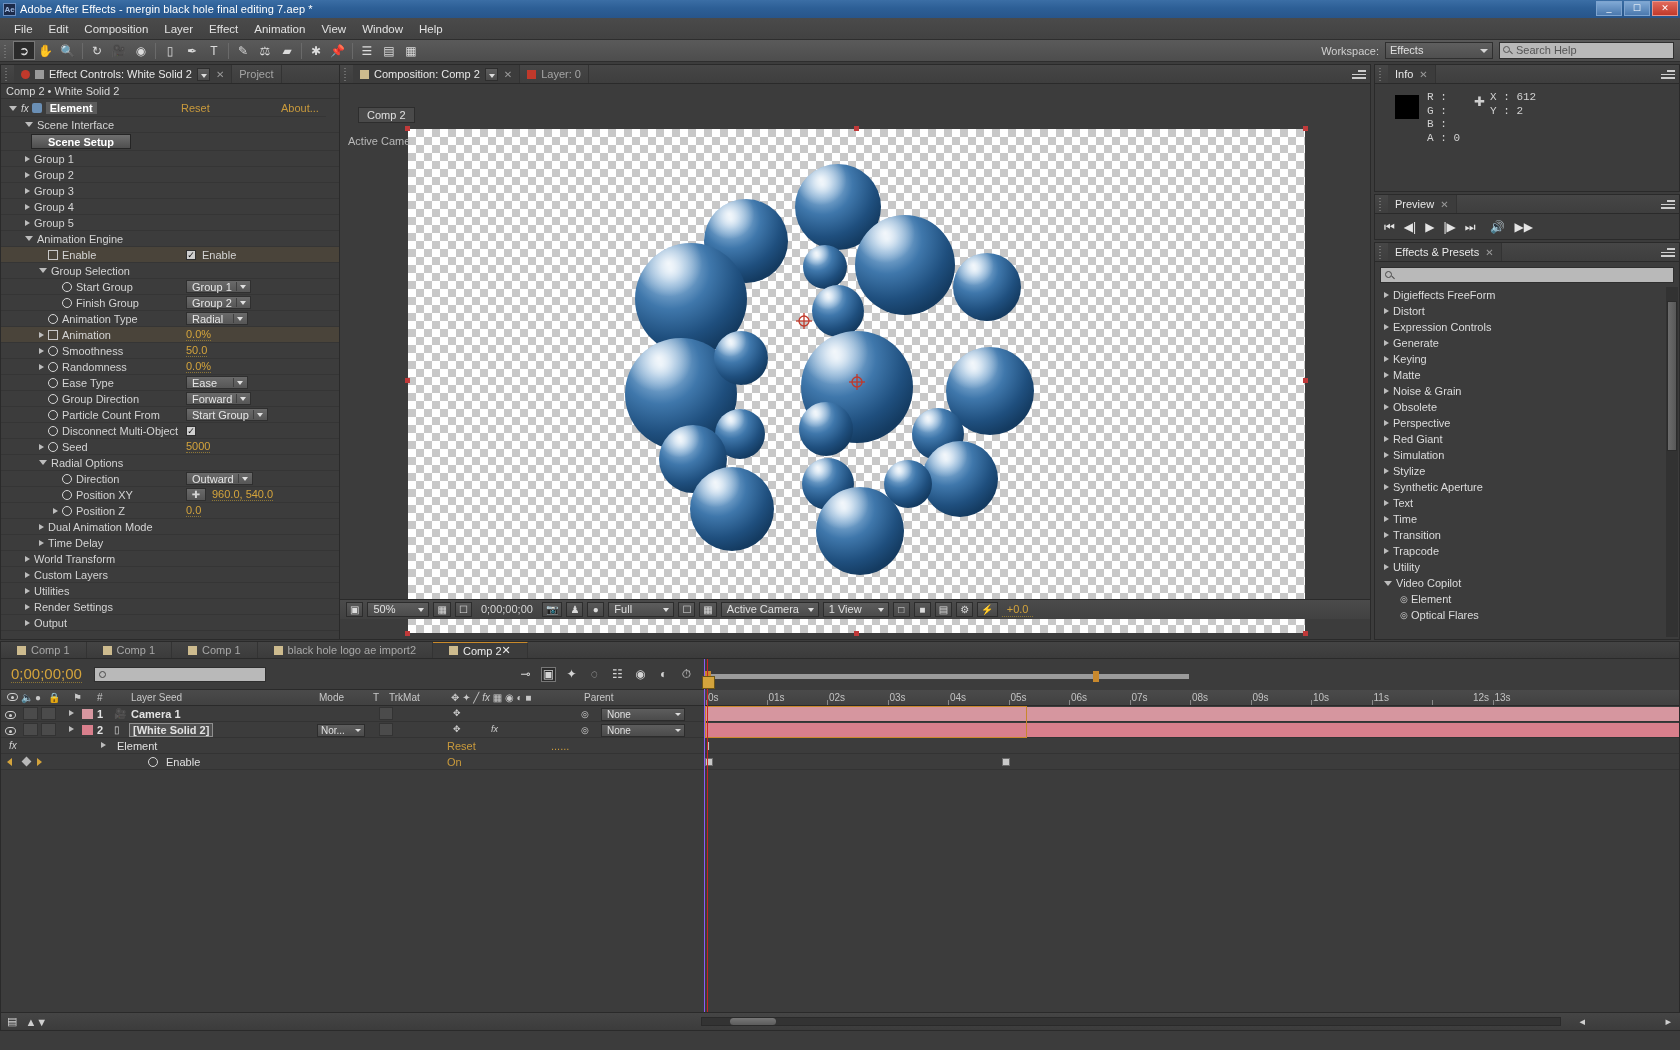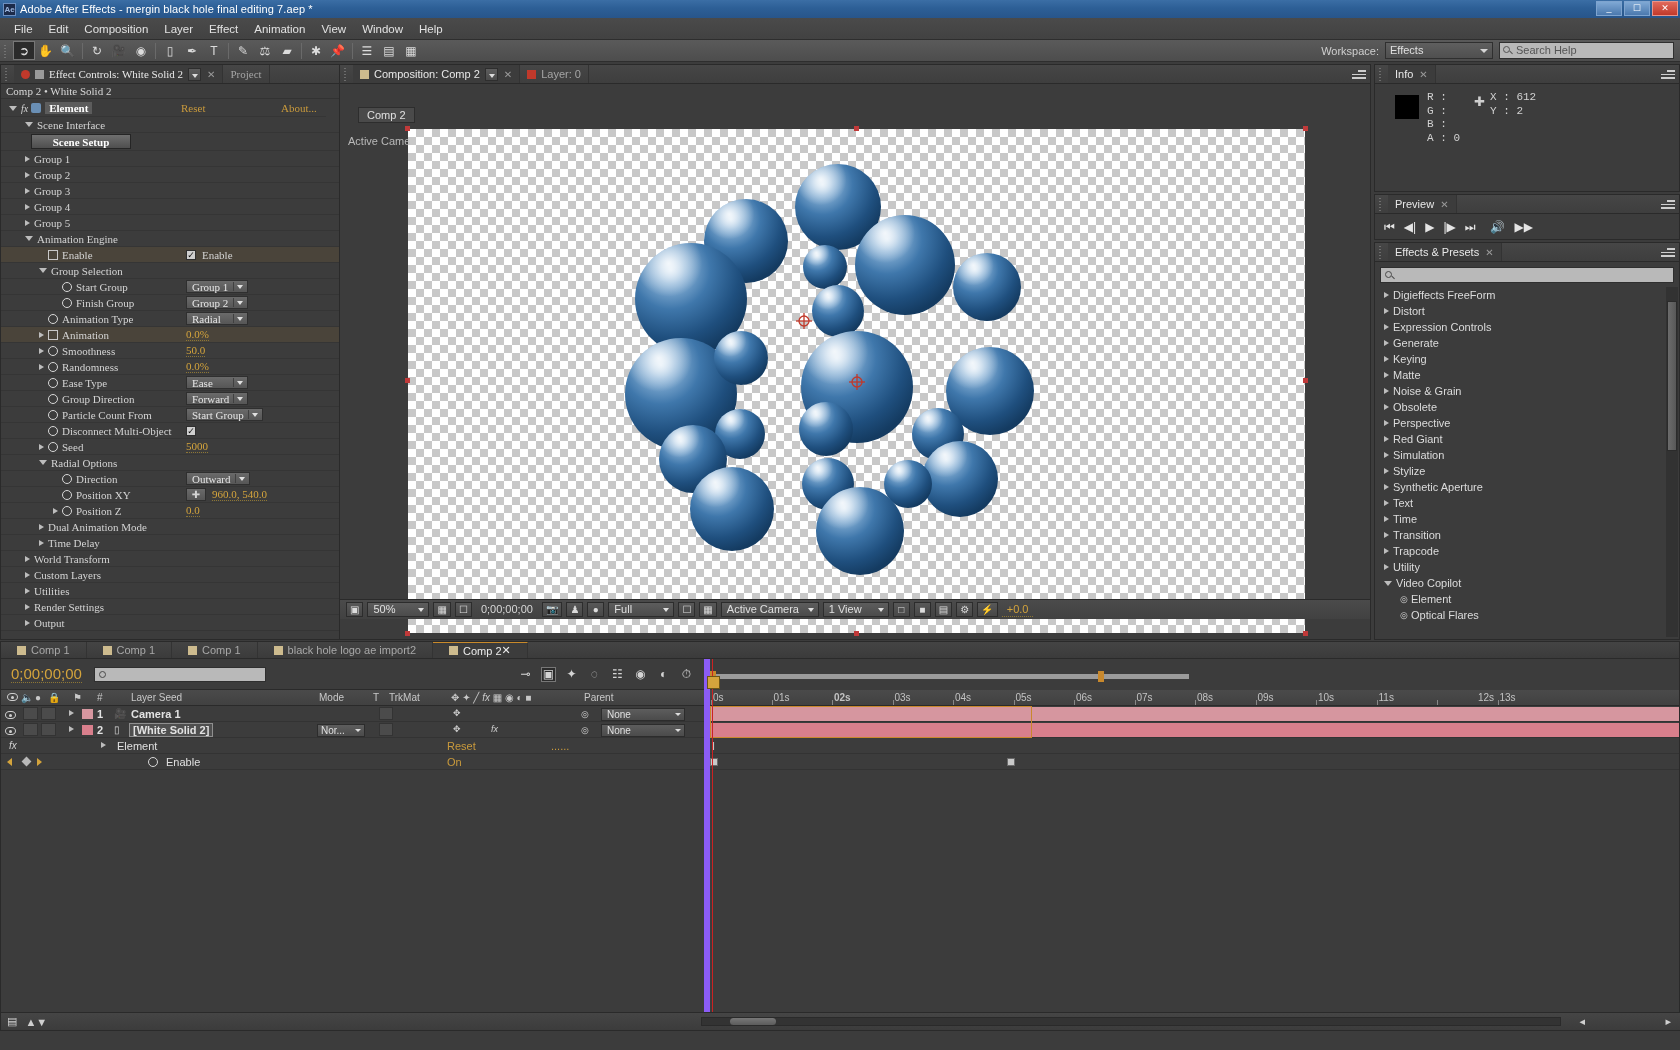--- a/index.html
+++ b/index.html
@@ -59,21 +59,21 @@
   .ptab .x { margin-left:6px; color:#9a9a9a; font-size:10px; }
   .ptab .dd { margin-left:5px; width:13px; height:13px; background:linear-gradient(180deg,#5d5d5d,#4b4b4b);
     border:1px solid #2e2e2e; position:relative; }
   .ptab .dd:after { content:''; position:absolute; left:3px; top:5px; border-left:3.5px solid transparent;
     border-right:3.5px solid transparent; border-top:4px solid #ddd; }
   .pmenu { position:absolute; right:4px; top:3px; width:14px; height:12px; }
   .pmenu i { display:block; height:1.5px; background:#cfcfcf; margin-top:2px; }
   .pmenu i:first-child { width:8px; margin-left:6px; }
 
   
-  #effectControls { left:0; top:64px; width:397px; height:576px;font-family:Liberation Serif, serif; }
+  #effectControls { left:0; top:64px; width:397px; height:576px; }
   .ec-sub { height:15px; padding:1px 5px; font-size:11px; color:#d8d8d8; background:#3c3c3c;
     border-bottom:1px solid #323232; }
   .ec-list { position:absolute; left:0; top:35px; right:12px; bottom:0; overflow:hidden; }
   .ec-row { height:16px; display:flex; align-items:center; border-bottom:1px solid #353535;
     font-size:11px; color:#d4d4d4; position:relative; }
   .ec-row.hl { background:#4a443a; }
   .ec-row .nm { flex:0 0 auto; }
   .ec-row .val { position:absolute; left:185px; display:flex; align-items:center; }
   .tri { width:0; height:0; border-top:3.5px solid transparent; border-bottom:3.5px solid transparent;
     border-left:5px solid #bdbdbd; margin-right:4px; flex:0 0 auto; }
@@ -197,21 +197,21 @@
     color:#e0e0e0; padding:0 12px 0 3px; line-height:12px; }
   .mode-dd:after { content:''; position:absolute; right:3px; top:4px; border-left:3px solid transparent;
     border-right:3px solid transparent; border-top:3.5px solid #ddd; }
   .parent-dd { position:absolute; left:600px; top:2px; width:84px; height:13px;
     background:linear-gradient(180deg,#5d5d5d,#4b4b4b); border:1px solid #2c2c2c; font-size:10px;
     color:#e0e0e0; padding:0 12px 0 5px; line-height:12px; }
   .parent-dd:after { content:''; position:absolute; right:3px; top:4px; border-left:3px solid transparent;
     border-right:3px solid transparent; border-top:3.5px solid #ddd; }
 
   .tl-right { position:absolute; left:703px; top:17px; right:0; bottom:0; background:#3c3c3c;
-    border-left:6px solid #8b5cf6; }
+    border-left:1px solid #8b5cf6; }
   .ruler { position:absolute; left:0; top:31px; right:0; height:16px;
     background:linear-gradient(180deg,#4a4a4a,#414141); border-bottom:1px solid #2a2a2a; }
   .ruler .tick { position:absolute; top:2px; font-size:10px; color:#c3c3c3; }
   .ruler .tickline { position:absolute; bottom:0; width:1px; height:5px; background:#888; }
   .workarea { position:absolute; left:0; top:12px; right:0; height:10px; }
   .wa-bar { position:absolute; top:3px; height:5px; background:#9b9b9b; }
   .wa-cap { position:absolute; top:0; width:6px; height:11px; background:#c8882c; }
   .track-area { position:absolute; left:0; top:47px; right:0; bottom:0; }
   .trow { height:16px; border-bottom:1px solid #333; position:relative; }
   .bar-pink { position:absolute; left:0; right:0; top:1px; height:14px; background:#d6969f; }
@@ -952,21 +952,21 @@
       <div class="workarea">
         <div class="wa-bar" style="left:2px;right:490px"></div>
         <div class="wa-cap" style="left:0"></div>
         <div class="wa-cap" style="left:388px"></div>
       </div>
       <div class="ruler" id="ruler">
           <span class="tick" style="left: 3px;">0s</span>
           <span class="tickline" style="left: 1px;"></span>
           <span class="tick" style="left: 63.5px;">01s</span>
           <span class="tickline" style="left: 61.5px;"></span>
-          <span class="tick" style="left: 124px; font-weight: bold;">02s</span>
+          <span class="tick" style="left: 124px;">02s</span>
           <span class="tickline" style="left: 122px;"></span>
           <span class="tick" style="left: 184.5px;">03s</span>
           <span class="tickline" style="left: 182.5px;"></span>
           <span class="tick" style="left: 245px;">04s</span>
           <span class="tickline" style="left: 243px;"></span>
           <span class="tick" style="left: 305.5px;">05s</span>
           <span class="tickline" style="left: 303.5px;"></span>
           <span class="tick" style="left: 366px;">06s</span>
           <span class="tickline" style="left: 364px;"></span>
           <span class="tick" style="left: 426.5px;">07s</span>

